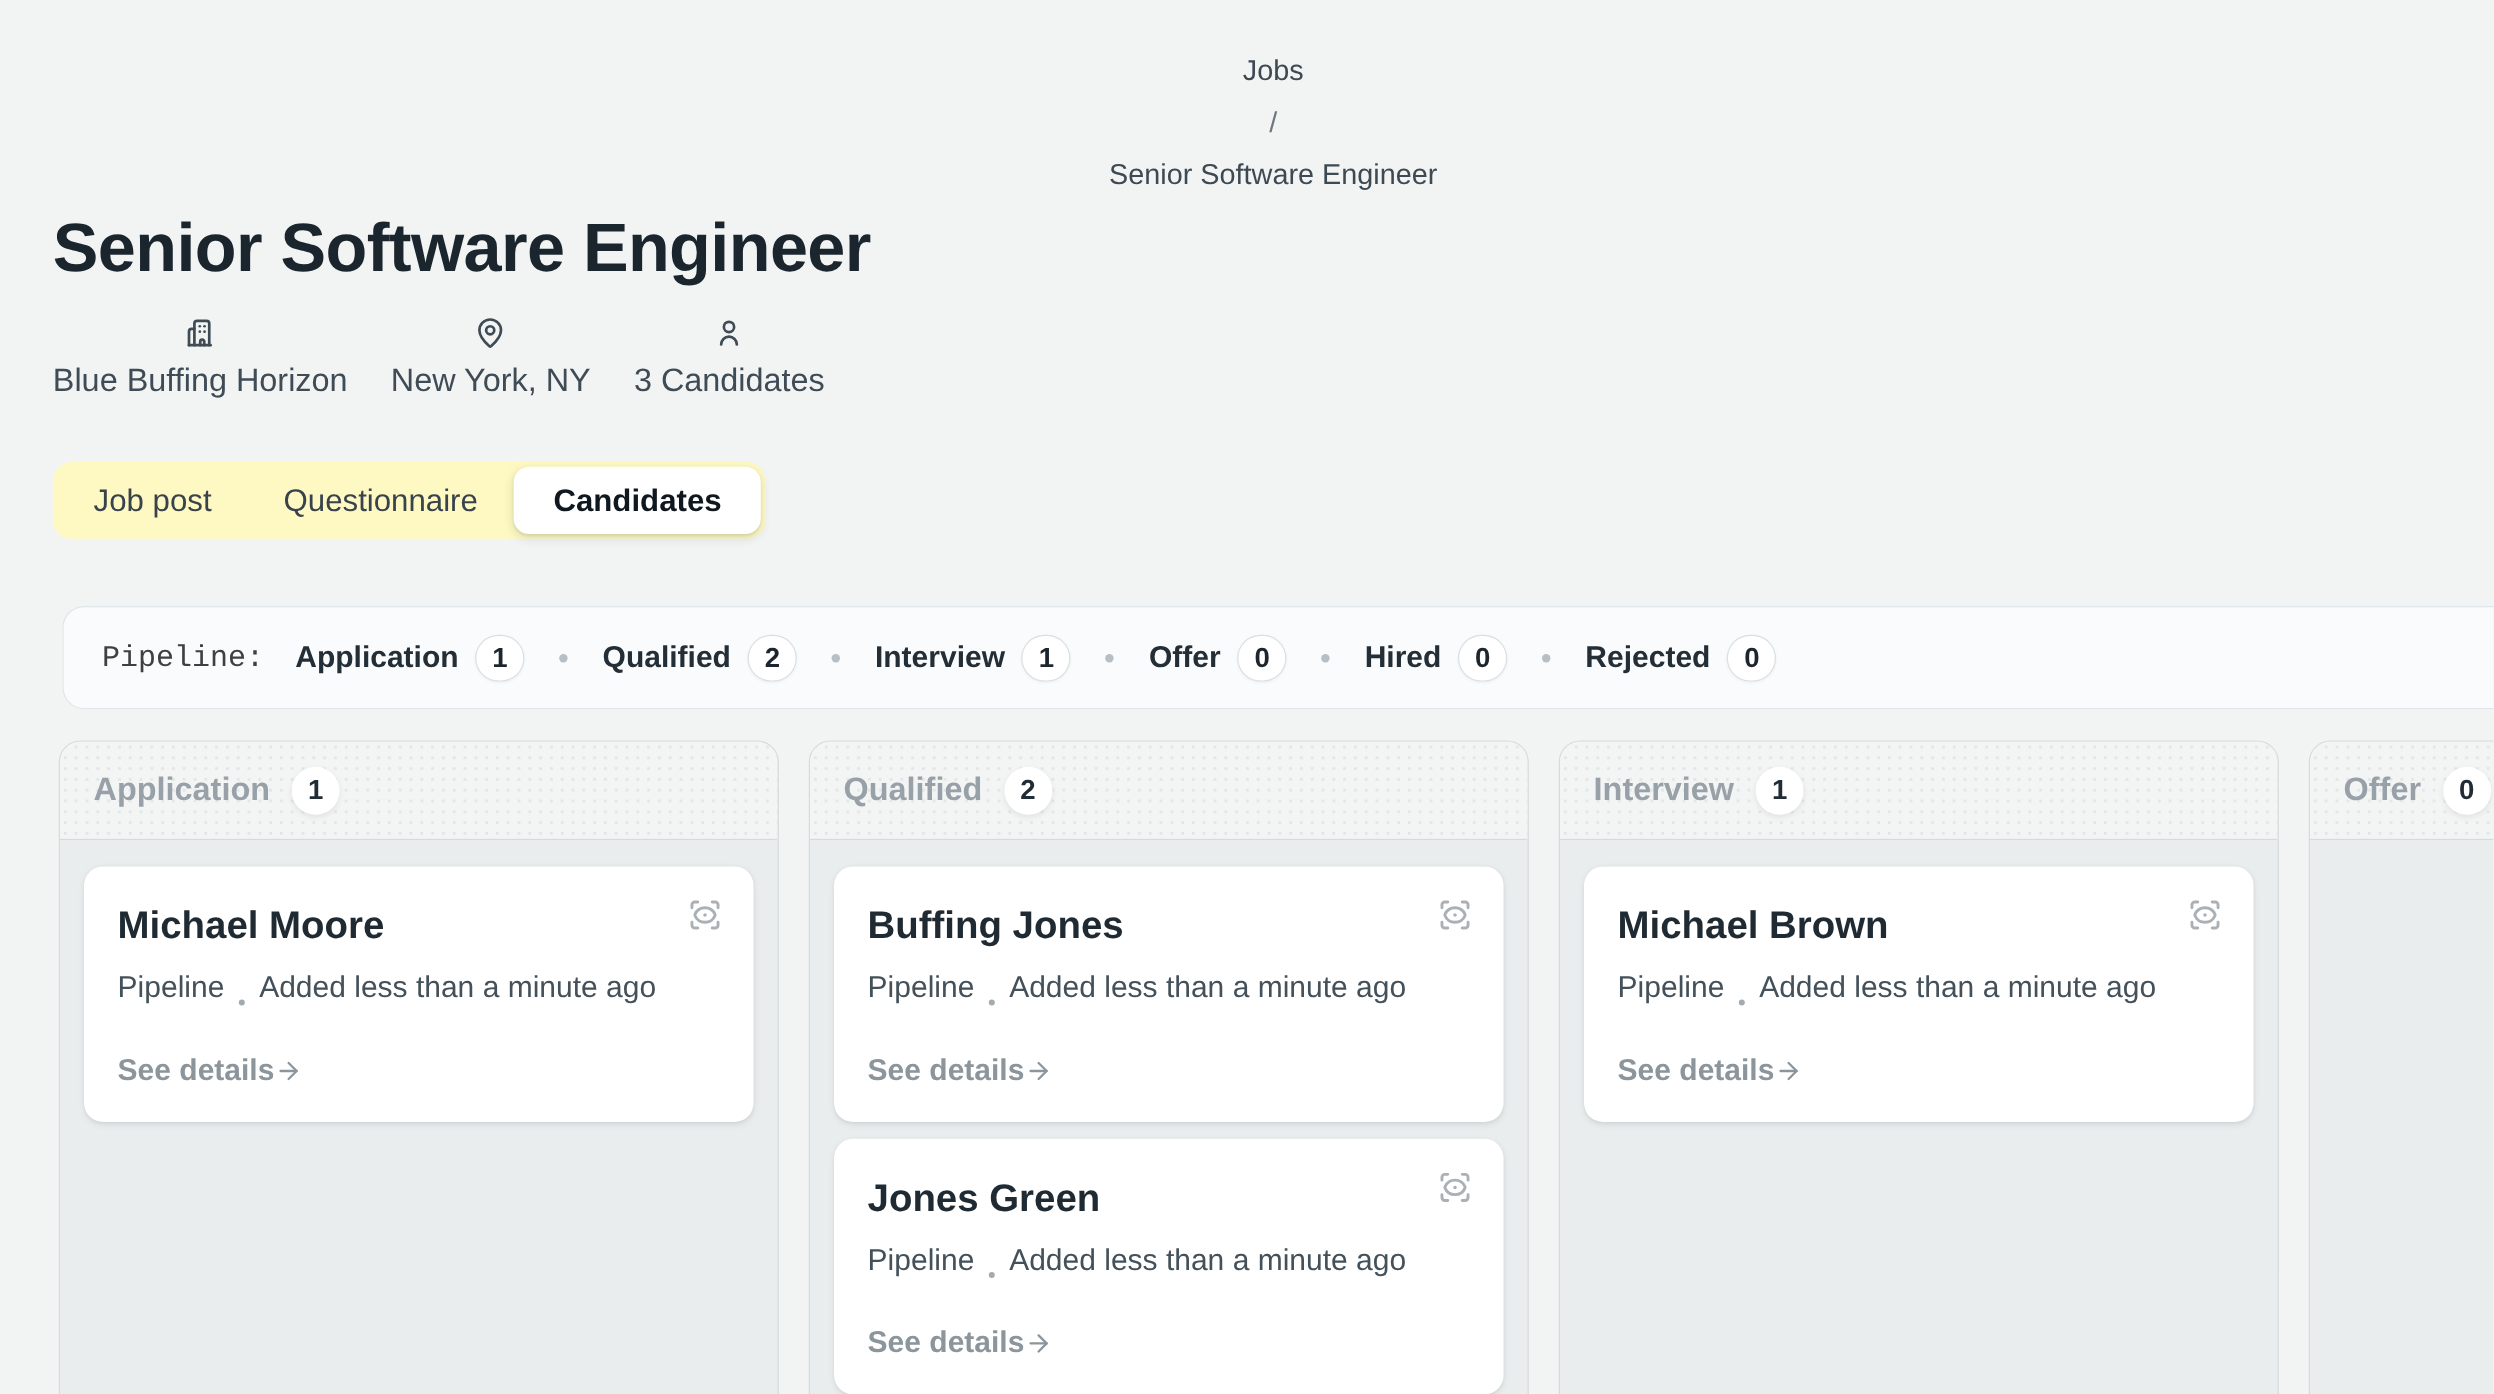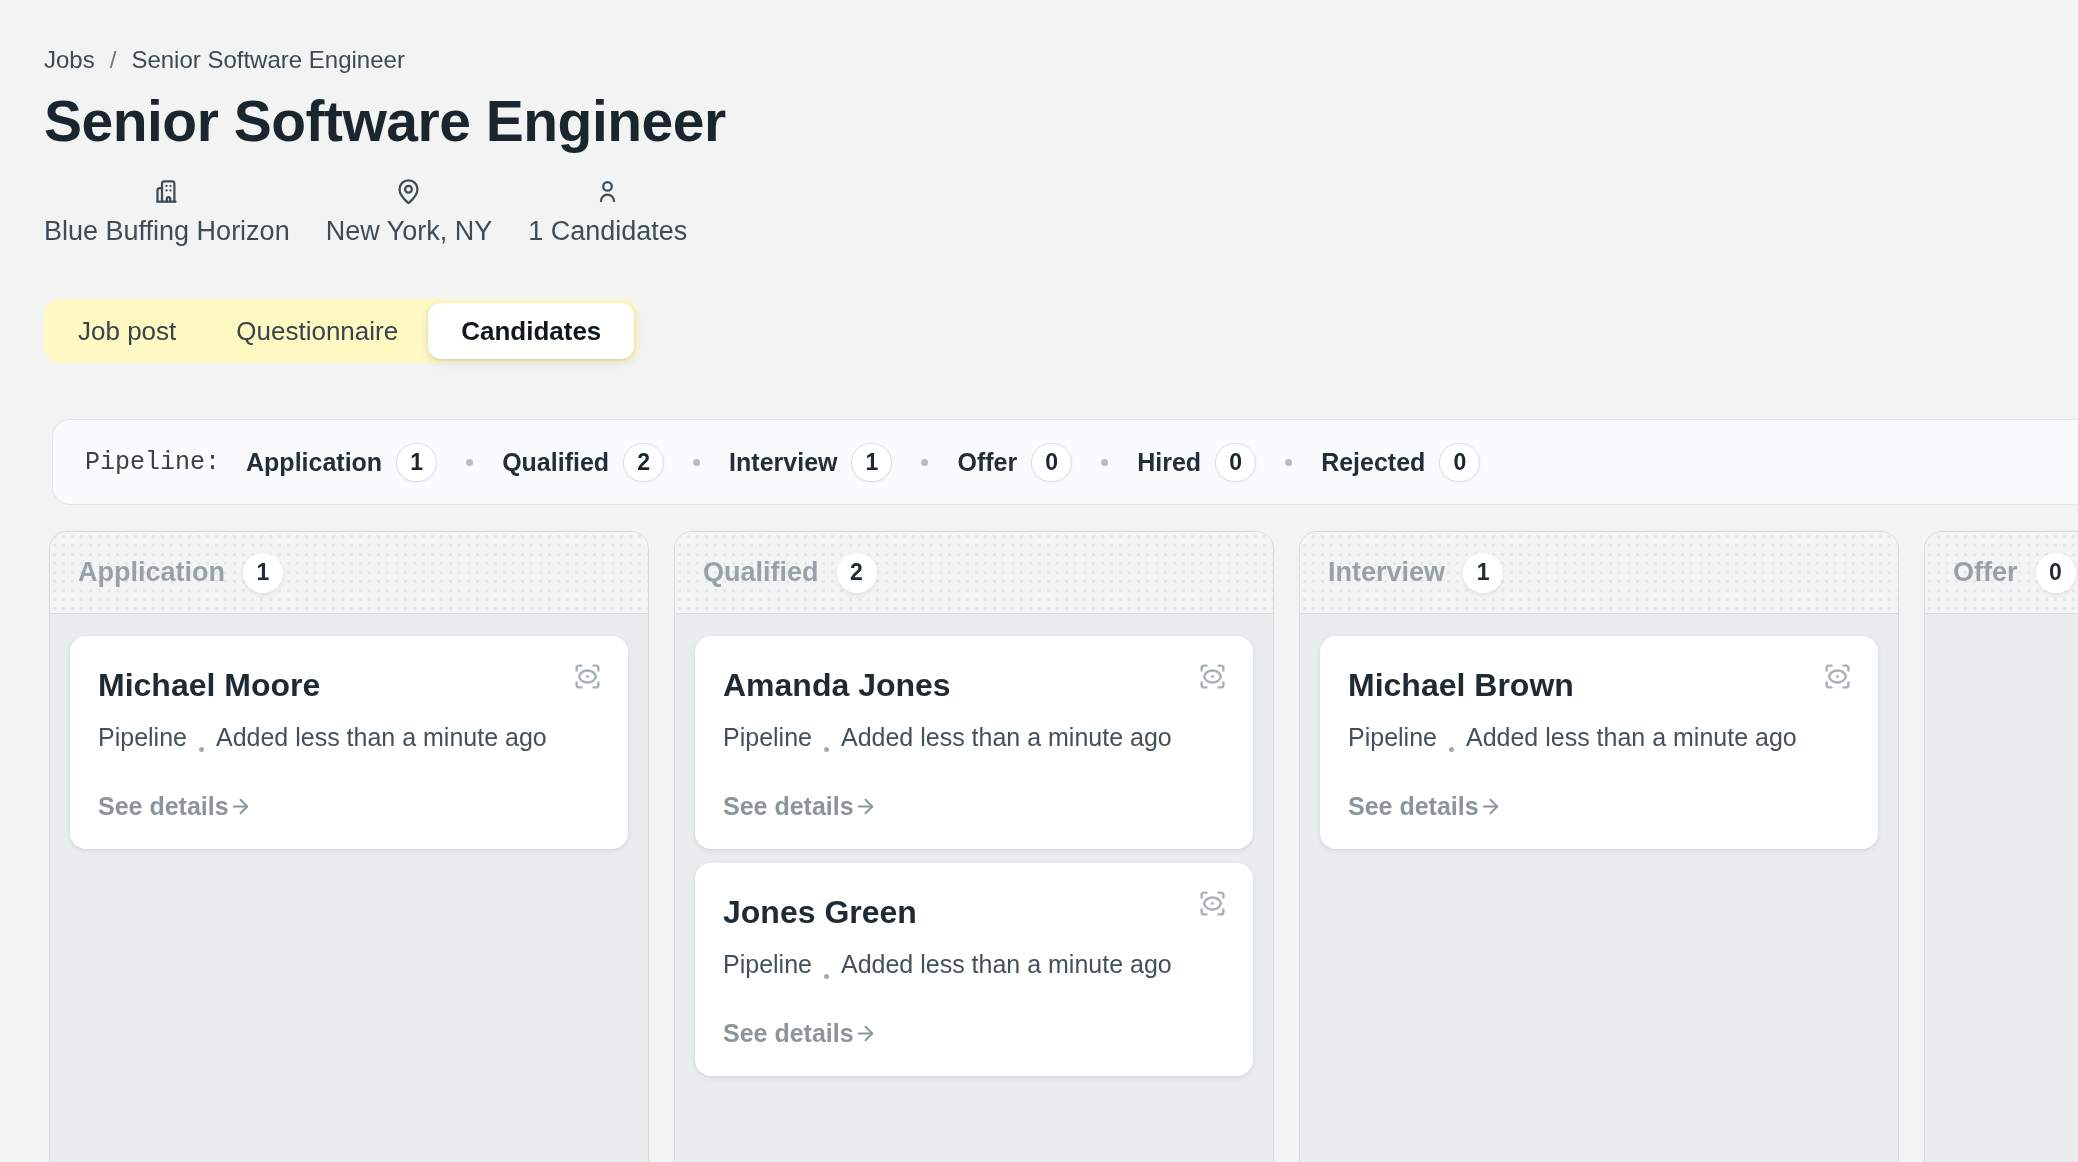--- a/index.html
+++ b/index.html
@@ -8,21 +8,21 @@
     position: relative;
     width: 2078px; height: 1162px;
     overflow: hidden;
     background: #f2f4f4;
     font-family: "Liberation Sans", sans-serif;
     color: #222c34;
   }
   .content { padding-left: 44px; }
 
   
-  .breadcrumb { padding-top: 46px; display: flex; align-items: center; gap: 15px; font-size: 24px; color: #3e4a53; }
+  .breadcrumb { padding-top: 46px; display: flex; align-items: center; gap: 15px; font-size: 24px; color: #3e4a53; flex-direction: column; }
   .breadcrumb .sep-slash { color: #6b767e; }
 
   
   .page-title { margin-top: 14px; font-size: 57px; font-weight: 800; letter-spacing: -0.5px; color: #1b252d; }
   .meta-row { margin-top: 24px; display: flex; align-items: center; gap: 36px; font-size: 27px; color: #3f4c56; }
   .meta-item { display: flex; align-items: center; gap: 11px; flex-direction: column; }
   .meta-item svg { width: 27px; height: 27px; stroke: #3f4c56; }
 
   
   .tabs { margin-top: 52px; display: inline-flex; align-items: center; background: #fef9c3; border-radius: 16px; height: 64px; padding: 0 4px; }
@@ -133,21 +133,21 @@
           <path d="M20 10c0 4.99-5.54 10.19-7.4 11.8a1 1 0 0 1-1.2 0C9.54 20.19 4 14.99 4 10a8 8 0 0 1 16 0"></path>
           <circle cx="12" cy="10" r="3"></circle>
         </svg>
         <span>New York, NY</span>
       </div>
       <div class="meta-item">
         <svg class="icon" viewBox="0 0 24 24">
           <circle cx="12" cy="7.5" r="3.8"></circle>
           <path d="M6.2 20.5a5.8 5.8 0 0 1 11.6 0"></path>
         </svg>
-        <span>1 Candidates</span>
+        <span>3 Candidates</span>
       </div>
     </div>
 
     <div class="tabs">
       <div class="tab">Job post</div>
       <div class="tab">Questionnaire</div>
       <div class="tab active">Candidates</div>
     </div>
 
   </div>
@@ -227,21 +227,21 @@
       </div>
     </section>
 
     <section class="column">
       <header class="col-header">
         <span class="col-name">Qualified</span>
         <span class="col-count">2</span>
       </header>
       <div class="col-body">
         <article class="card">
-          <h3 class="card-name">Amanda Jones</h3>
+          <h3 class="card-name">Buffing Jones</h3>
           <button class="scan-btn">
             <svg class="icon" viewBox="0 0 24 24">
               <path d="M3 7V5a2 2 0 0 1 2-2h2"></path>
                 <path d="M17 3h2a2 2 0 0 1 2 2v2"></path>
               <path d="M21 17v2a2 2 0 0 1-2 2h-2"></path>
                 <path d="M7 21H5a2 2 0 0 1-2-2v-2"></path>
               <circle cx="12" cy="12" r="1.2" fill="currentColor" stroke="none"></circle>
               <path d="M18.94 12.33a1 1 0 0 0 0-.66 7.5 7.5 0 0 0-13.88 0 1 1 0 0 0 0 .66 7.5 7.5 0 0 0 13.88 0"></path>
             </svg>
           </button>

